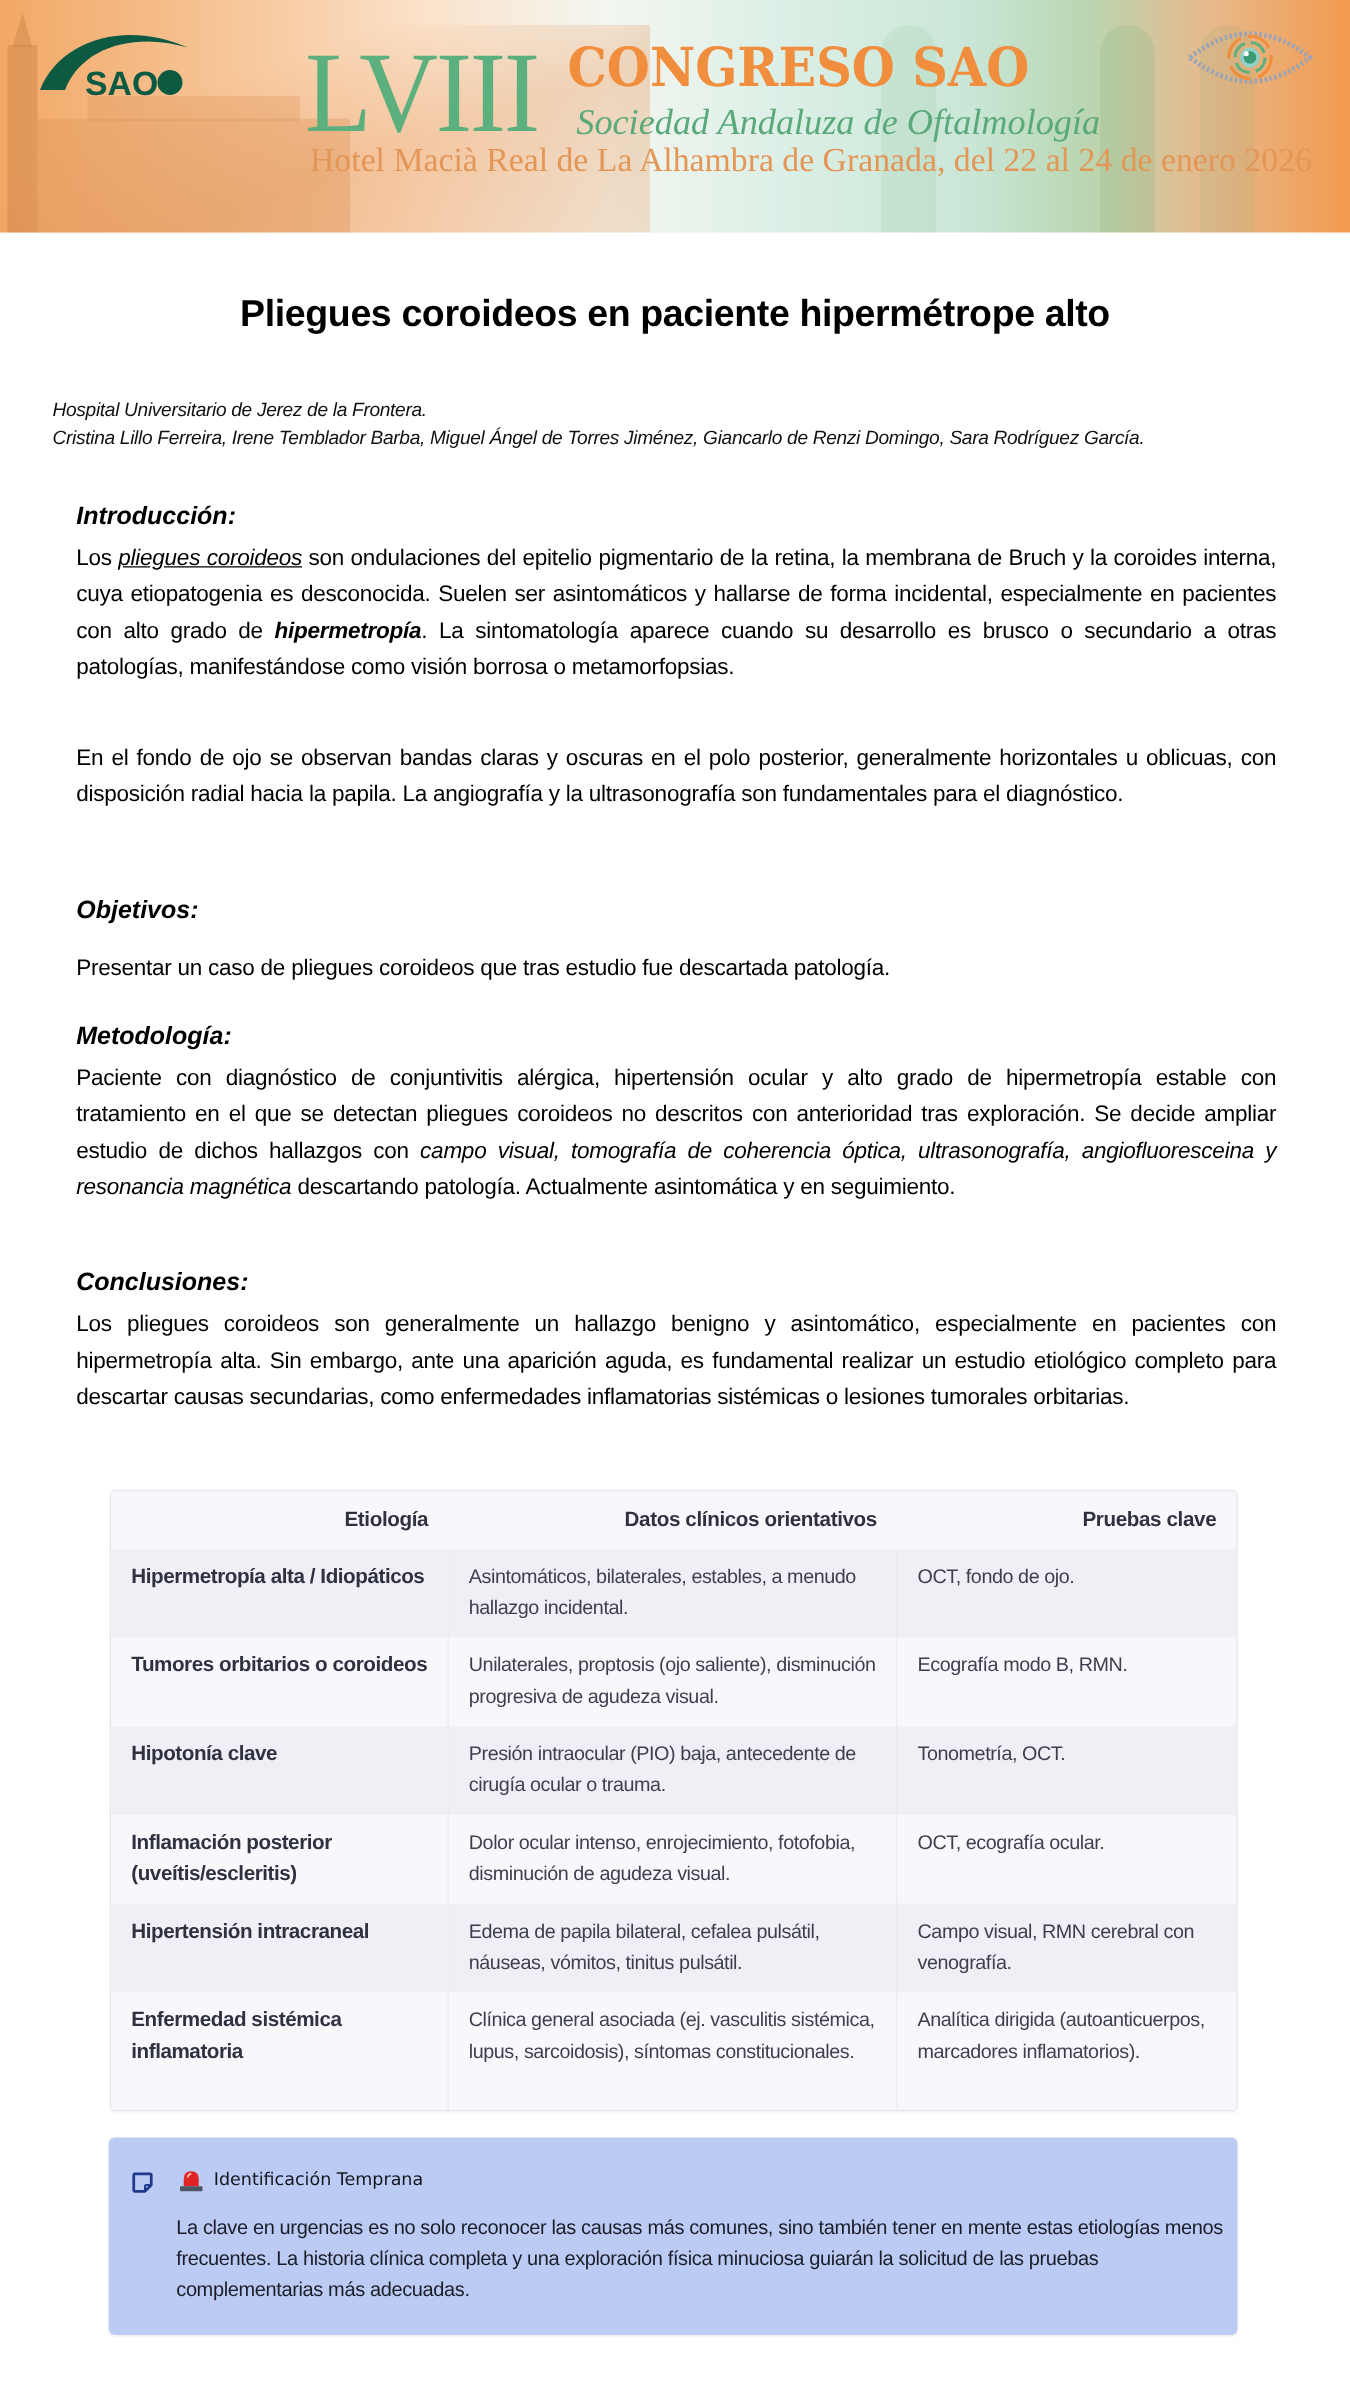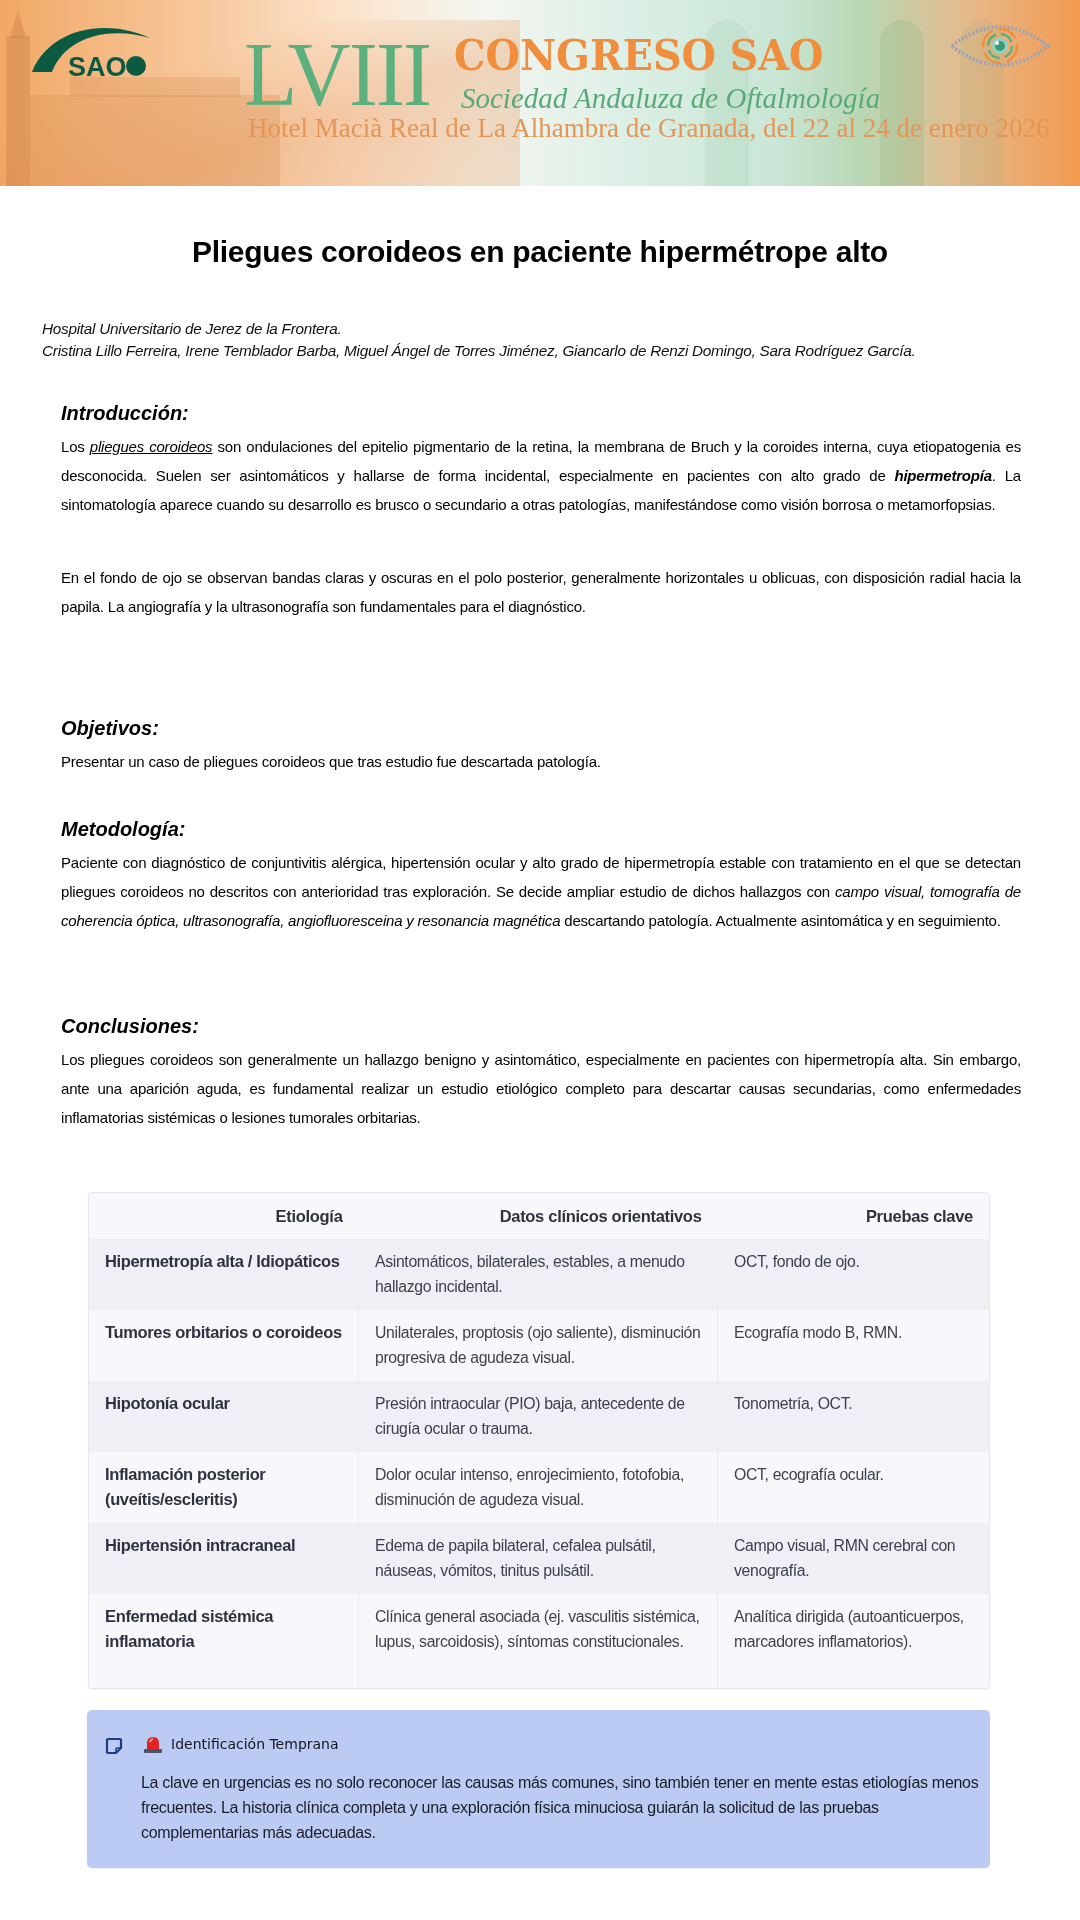--- a/index.html
+++ b/index.html
@@ -64,21 +64,21 @@
   }
   .authors {
     position: absolute; left: 42px; top: 318px; width: 1010px;
     font-style: italic; font-size: 15.3px; line-height: 22px; color: #111; letter-spacing: -0.25px;
   }
 
   
   .section { position: absolute; left: 61px; width: 960px; }
   .sec-head { font-weight: bold; font-style: italic; font-size: 20px; line-height: 26px; color: #000; }
   .para {
-    font-size: 15px; line-height: 29px; text-align: justify; color: #000; letter-spacing: -0.2px;
+    font-size: 18px; line-height: 29px; text-align: justify; color: #000; letter-spacing: -0.2px;
   }
   .para u { text-decoration: underline; }
   .para em { font-style: italic; }
   .para .bi { font-weight: bold; font-style: italic; }
 
   
   .table-wrap {
     position: absolute; left: 88px; top: 1192px; width: 902px; height: 497px;
     border: 1px solid #e6e7ee; border-radius: 4px; background: #f8f8fc;
     box-shadow: 0 1px 2px rgba(0,0,0,0.05); overflow: hidden;
@@ -154,21 +154,21 @@
 </div>
 
 <div class="section" style="top:400px;">
   <div class="sec-head">Introducción:</div>
   <p class="para" style="margin-top:6px;"><span>Los </span><u><em>pliegues coroideos</em></u><span> son ondulaciones del epitelio pigmentario de la retina, la membrana de Bruch y la coroides interna, cuya etiopatogenia es desconocida. Suelen ser asintomáticos y hallarse de forma incidental, especialmente en pacientes con alto grado de </span><span class="bi">hipermetropía</span><span>. La sintomatología aparece cuando su desarrollo es brusco o secundario a otras patologías, manifestándose como visión borrosa o metamorfopsias.</span></p>
   <p class="para" style="margin-top:44px;">En el fondo de ojo se observan bandas claras y oscuras en el polo posterior, generalmente horizontales u oblicuas, con disposición radial hacia la papila. La angiografía y la ultrasonografía son fundamentales para el diagnóstico.</p>
 </div>
 
 <div class="section" style="top:715px;">
   <div class="sec-head">Objetivos:</div>
-  <p class="para" style="margin-top:6px;">Presentar un caso de pliegues coroideos que tras estudio fue descartada patología.</p>
+  <p class="para" style="margin-top:19px;">Presentar un caso de pliegues coroideos que tras estudio fue descartada patología.</p>
 </div>
 
 <div class="section" style="top:816px;">
   <div class="sec-head">Metodología:</div>
   <p class="para" style="margin-top:6px;"><span>Paciente con diagnóstico de conjuntivitis alérgica, hipertensión ocular y alto grado de hipermetropía estable con tratamiento en el que se detectan pliegues coroideos no descritos con anterioridad tras exploración. Se decide ampliar estudio de dichos hallazgos con </span><em>campo visual, tomografía de coherencia óptica, ultrasonografía, angiofluoresceina y resonancia magnética</em><span> descartando patología. Actualmente asintomática y en seguimiento.</span></p>
 </div>
 
 <div class="section" style="top:1013px;">
   <div class="sec-head">Conclusiones:</div>
   <p class="para" style="margin-top:6px;">Los pliegues coroideos son generalmente un hallazgo benigno y asintomático, especialmente en pacientes con hipermetropía alta. Sin embargo, ante una aparición aguda, es fundamental realizar un estudio etiológico completo para descartar causas secundarias, como enfermedades inflamatorias sistémicas o lesiones tumorales orbitarias.</p>
@@ -193,21 +193,21 @@
         <td class="etio">Hipermetropía alta / Idiopáticos</td>
         <td>Asintomáticos, bilaterales, estables, a menudo hallazgo incidental.</td>
         <td>OCT, fondo de ojo.</td>
       </tr>
       <tr class="even r2">
         <td class="etio">Tumores orbitarios o coroideos</td>
         <td>Unilaterales, proptosis (ojo saliente), disminución progresiva de agudeza visual.</td>
         <td>Ecografía modo B, RMN.</td>
       </tr>
       <tr class="odd r3">
-        <td class="etio">Hipotonía ocular</td>
+        <td class="etio">Hipotonía clave</td>
         <td>Presión intraocular (PIO) baja, antecedente de cirugía ocular o trauma.</td>
         <td>Tonometría, OCT.</td>
       </tr>
       <tr class="even r4">
         <td class="etio">Inflamación posterior (uveítis/escleritis)</td>
         <td>Dolor ocular intenso, enrojecimiento, fotofobia, disminución de agudeza visual.</td>
         <td>OCT, ecografía ocular.</td>
       </tr>
       <tr class="odd r5">
         <td class="etio">Hipertensión intracraneal</td>

